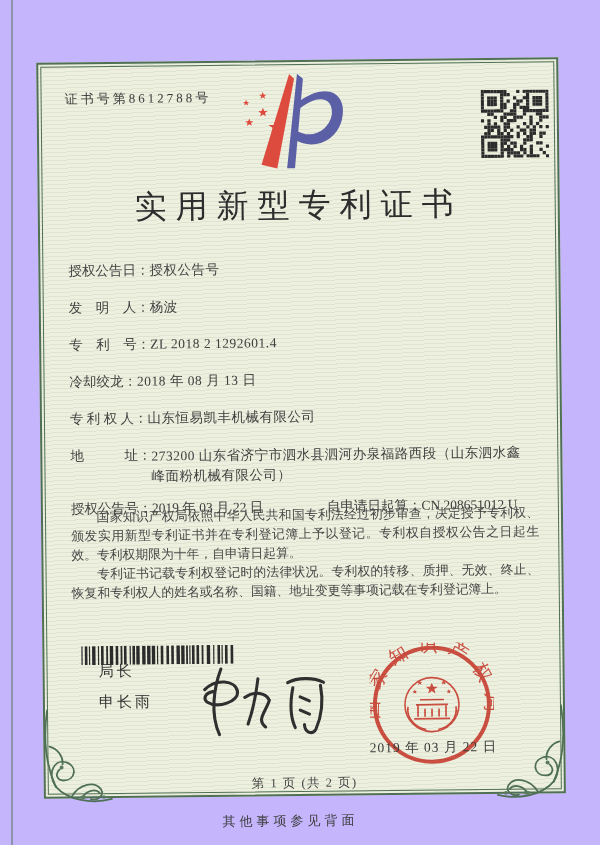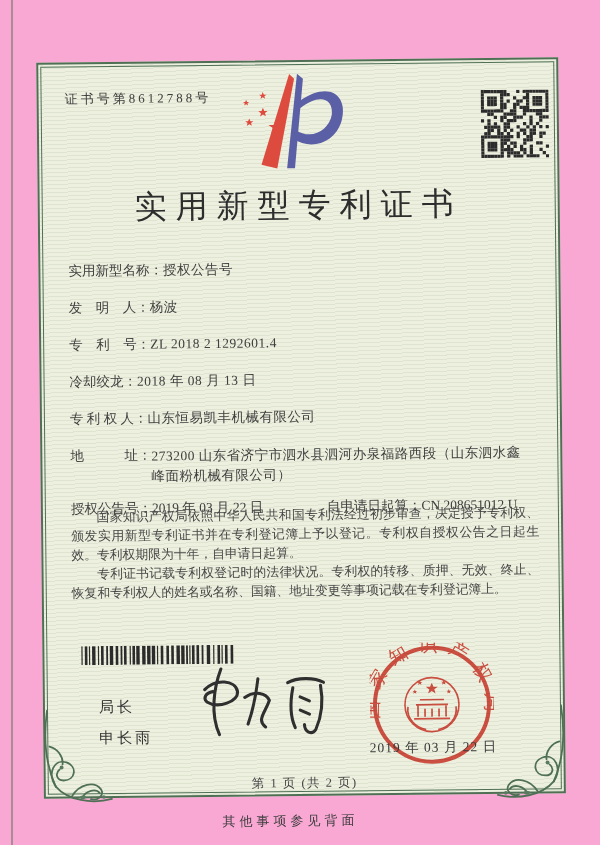--- a/index.html
+++ b/index.html
@@ -1,16 +1,16 @@
 <!DOCTYPE html>
 <html style="--green: #4f7055; --red: #d8453a; --blue: #5b60a6; --ink: #3a3a3a;"><head>
 <meta charset="utf-8">
 <style>
   html,body{margin:0;padding:0;}
-  .page{width:600px;height:845px;position:relative;background:#f9a8d4;overflow:hidden;
+  .page{width:600px;height:845px;position:relative;background:#c4b5fd;overflow:hidden;
         font-family:"Liberation Serif",serif;color:#3a3a3a;}
   .edge-line{position:absolute;left:11px;top:0;bottom:0;width:2px;
         background:rgba(85,115,85,.5);}
   .paper{position:absolute;inset:0;transform:rotate(-0.6deg);transform-origin:50% 50%;}
   .frame{position:absolute;left:40px;top:60px;width:518px;height:732px;
         border:2px solid var(--green,#4f7055);
         background-color:#eef0df;
         background-image:repeating-linear-gradient(178deg, rgba(125,155,120,.14) 0 1px, rgba(0,0,0,0) 1px 4px);}
   .frame-inner{position:absolute;inset:2px;border:1px solid var(--green,#4f7055);pointer-events:none;}
   .cert-no{position:absolute;top:26px;left:26px;font-size:13px;letter-spacing:3px;color:#3c3c3c;}
@@ -23,21 +23,21 @@
   .field-row .value{letter-spacing:.5px;}
   .field-row.addr{white-space:normal;margin-bottom:13px;}
   .field-row.addr .label{vertical-align:top;display:inline-block;}
   .field-row.addr .value{display:inline-block;width:370px;vertical-align:top;line-height:20px;}
   .grant-row{position:relative;line-height:18px;}
   .grant-no-pair{position:absolute;left:256px;top:0;white-space:nowrap;}
   .body-text{position:absolute;left:28px;right:22px;top:444px;font-size:12.8px;
         line-height:19px;color:#474747;text-align:justify;}
   .body-text p{margin:0;text-indent:2em;}
   .barcode{position:absolute;left:36px;top:582px;width:158px;height:19px;}
-  .signoff{position:absolute;left:54px;top:628px;font-size:15px;letter-spacing:3px;
+  .signoff{position:absolute;left:54px;top:592px;font-size:15px;letter-spacing:3px;
         line-height:31px;color:#323232;}
   .signature{position:absolute;left:148px;top:600px;width:155px;height:82px;}
   .seal{position:absolute;left:325px;top:582px;width:124px;height:124px;
         mix-blend-mode:multiply;opacity:.92;}
   .seal-date{position:absolute;left:318px;top:678px;width:140px;text-align:center;
         font-size:13.5px;color:#3a3a3a;letter-spacing:1px;z-index:3;}
   .page-info{position:absolute;bottom:2px;left:0;width:100%;text-align:center;
         font-size:12.5px;letter-spacing:1.5px;color:#444;}
   .footer-note{position:absolute;top:812px;left:50%;transform:translateX(-60%);
         font-size:13px;letter-spacing:4px;color:#3d3d3d;}
@@ -305,21 +305,21 @@
           <rect x="42" y="60" width="3" height="3" fill="#2b2b2b"></rect>
           <rect x="45" y="60" width="3" height="3" fill="#2b2b2b"></rect>
           <rect x="48" y="60" width="3" height="3" fill="#2b2b2b"></rect>
           <rect x="51" y="60" width="3" height="3" fill="#2b2b2b"></rect>
           <rect x="60" y="60" width="3" height="3" fill="#2b2b2b"></rect>
         </svg>
 
       <div class="title">实用新型专利证书</div>
 
       <div class="fields">
-        <div class="field-row"><span class="label">实用新型名称：</span><span class="value">授权公告号</span></div>
+        <div class="field-row"><span class="label">授权公告日：</span><span class="value">授权公告号</span></div>
         <div class="field-row"><span class="label">发　明　人：</span><span class="value">杨波</span></div>
         <div class="field-row"><span class="label">专　利　号：</span><span class="value">ZL 2018 2 1292601.4</span></div>
         <div class="field-row"><span class="label">冷却绞龙：</span><span class="value">2018 年 08 月 13 日</span></div>
         <div class="field-row"><span class="label">专 利 权 人：</span><span class="value">山东恒易凯丰机械有限公司</span></div>
         <div class="field-row addr"><span class="label">地　　　址：</span><span class="value">273200 山东省济宁市泗水县泗河办泉福路西段（山东泗水鑫峰面粉机械有限公司）</span></div>
         <div class="grant-row">
           <span><span>授权公告号：</span><span class="value">2019 年 03 月 22 日</span></span>
           <span class="grant-no-pair"><span>自申请日起算：</span><span class="value">CN 208651012 U</span></span>
         </div>
       </div>

